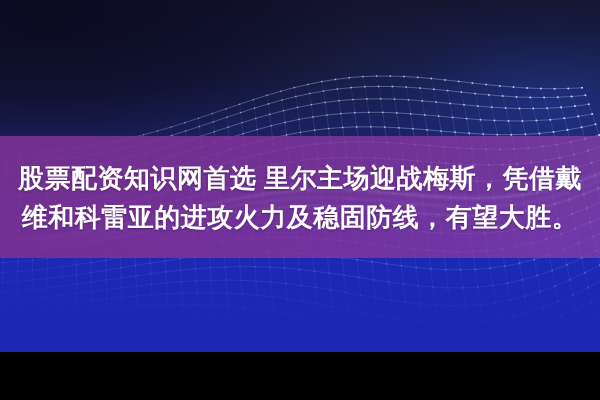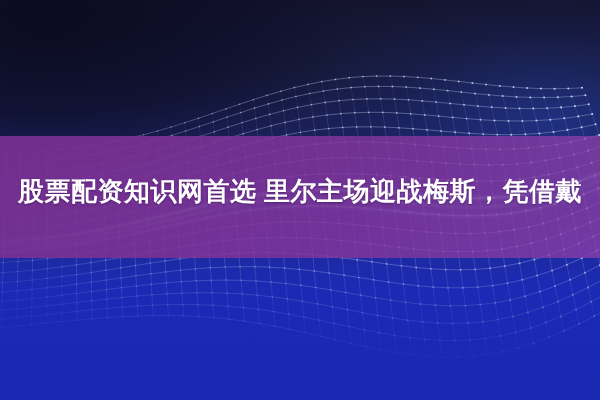--- a/index.html
+++ b/index.html
@@ -4,21 +4,21 @@
 <style>
   html, body {
     margin: 0;
     padding: 0;
     background: #000;
   }
 
   #stage {
     position: relative;
     width: 600px;
-    height: 400px;
+    height: 352px;
     overflow: hidden;
     font-family: "Liberation Sans", "DejaVu Sans", sans-serif;
     background: #171733;
   }
 
   
   .bg-base {
     position: absolute;
     inset: 0;
     background: linear-gradient(to bottom,
@@ -956,15 +956,16 @@
           <path d="M-54.0,247.6 L-39.5,247.7 L-25.1,247.6 L-10.6,247.3 L3.8,246.7 L18.3,245.8 L32.7,244.7 L47.2,243.2 L61.7,241.4 L76.1,239.3 L90.6,236.9 L105.0,234.2 L119.5,231.3 L133.9,228.2 L148.4,224.9 L162.8,221.6 L177.3,218.2 L191.8,214.9 L206.2,211.7 L220.7,208.7 L235.1,205.9 L249.6,203.5 L264.0,201.5 L278.5,199.9 L293.0,198.7 L307.4,198.0 L321.9,197.8 L336.3,198.0 L350.8,198.6 L365.2,199.5 L379.7,200.7 L394.2,202.0 L408.6,203.3 L423.1,204.6 L437.5,205.7 L452.0,206.5 L466.4,207.0 L480.9,206.9 L495.3,206.2 L509.8,204.9 L524.3,202.8 L538.7,200.0 L553.2,196.6 L567.6,192.3 L582.1,187.5 L596.5,182.0 L611.0,176.0 " fill="none" stroke="url(#ridgeGrad)" stroke-width="1.2" opacity="0.95" filter="url(#ridgeBlur)"></path>
           <path d="M-54.4,253.1 L-39.9,253.2 L-25.4,253.1 L-10.9,252.8 L3.6,252.2 L18.2,251.3 L32.7,250.1 L47.2,248.6 L61.7,246.7 L76.2,244.6 L90.7,242.3 L105.2,239.6 L119.7,236.8 L134.2,233.7 L148.7,230.6 L163.2,227.3 L177.7,224.1 L192.2,221.0 L206.7,218.0 L221.2,215.2 L235.7,212.7 L250.2,210.5 L264.7,208.7 L279.2,207.4 L293.7,206.5 L308.2,206.1 L322.7,206.1 L337.2,206.5 L351.7,207.3 L366.2,208.4 L380.7,209.7 L395.2,211.1 L409.7,212.5 L424.2,213.8 L438.7,214.9 L453.2,215.7 L467.7,216.0 L482.2,215.7 L496.7,214.8 L511.2,213.3 L525.7,211.0 L540.2,207.9 L554.7,204.1 L569.2,199.6 L583.7,194.5 L598.2,188.7 L612.7,182.4 " fill="none" stroke="url(#ridgeGrad)" stroke-width="1.8" opacity="0.55" filter="url(#ridgeBlur)"></path>
         </g>
     </g>
   </svg>
 
   <div class="bg-bottomflat"></div>
 
   <div class="band">
     <div class="band-line l1">股票配资知识网首选 里尔主场迎战梅斯，凭借戴</div>
+    <div class="band-line l2">维和科雷亚的进攻火力及稳固防线，有望大胜。</div>
   </div>
 
 </div>
 
 </body></html>

